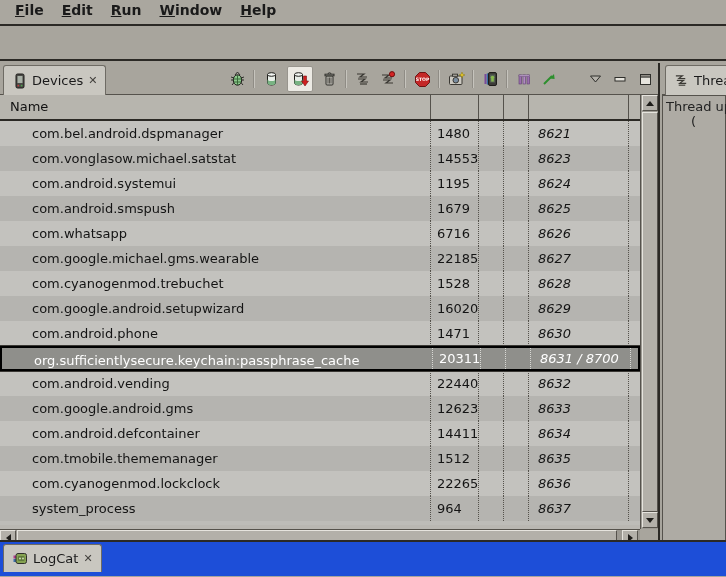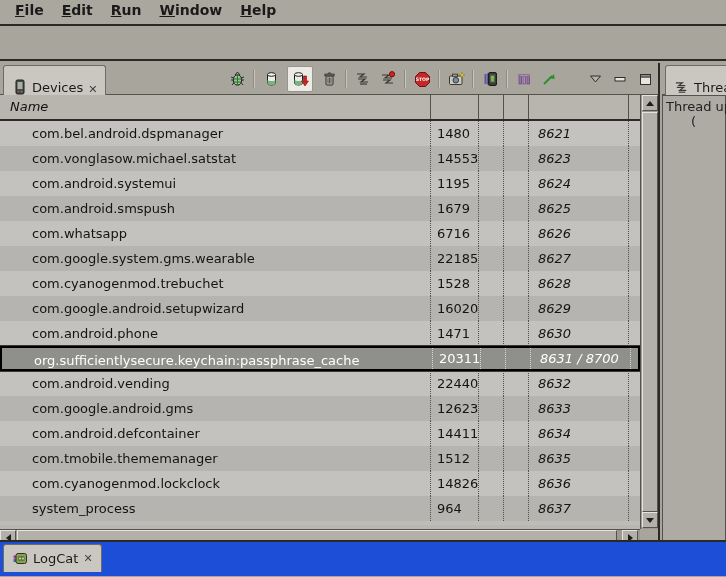--- a/index.html
+++ b/index.html
@@ -20,34 +20,34 @@
     background:#a8a59d;border-bottom:2px solid #2b2925;box-sizing:border-box;}
   
   #main{position:absolute;left:0;top:63px;width:726px;height:482px;}
   #devices-view{position:absolute;left:0;top:0;width:660px;height:482px;
     border-right:2px solid #2b2925;box-sizing:border-box;overflow:hidden;}
   
   .tabbar{position:absolute;left:0;top:0;right:0;height:32px;background:#a8a59d;
     border-bottom:1px solid #55524c;box-sizing:border-box;}
   .tab{position:absolute;left:3px;top:2px;height:30px;background:#c9c7c0;
     border:1px solid #6e6b64;border-bottom:none;border-radius:3px 3px 0 0;
-    display:flex;align-items:flex-end;gap:5px;padding:0 8px;box-sizing:border-box;}
+    display:flex;align-items:center;gap:5px;padding:0 8px;box-sizing:border-box;}
   .tab-label{font-size:13px;color:#1a1a1a;white-space:nowrap;}
   .tab-close{font-size:11px;color:#44423e;line-height:1;cursor:default;}
   
   #view-toolbar{position:absolute;right:4px;top:2px;height:28px;
     display:flex;align-items:center;gap:7px;}
   .tbtn{width:18px;height:18px;display:flex;align-items:center;justify-content:center;}
   .tbtn.active{background:#eceae4;border:1px solid #98958e;padding:3px;border-radius:2px;}
   .tsep{width:1px;height:18px;background:#8f8c85;border-right:1px solid #c6c4bd;}
   .tgap{width:14px;}
   
   #theader{position:absolute;left:0;top:32px;width:640px;height:26px;
     background:#b7b5ae;border-bottom:2px solid #2b2925;box-sizing:border-box;}
-  #theader .hname{position:absolute;left:10px;top:4px;font-size:13px;color:#111;font-style:italic;}
+  #theader .hname{position:absolute;left:10px;top:4px;font-size:13px;color:#111;}
   .hline{position:absolute;top:0;bottom:0;width:1px;background:#55524c;}
   
   #tbody{position:absolute;left:0;top:58px;width:640px;height:404px;
     background:#bdbcb8;overflow:hidden;}
   .trow{position:relative;width:640px;height:25px;font-size:13px;color:#141414;}
   .trow.even{background:#c3c2be;}
   .trow.odd{background:#b5b4b0;}
   .trow.selected{background:#8f8f8b;color:#ffffff;
     border:2px solid #000000;box-sizing:border-box;
     box-shadow:0 1px 0 #3a3834, 0 -1px 0 #3a3834;z-index:2;}
@@ -300,21 +300,21 @@
           </div>
           <div class="trow even">
             <div class="cell c-name">com.whatsapp</div>
             <div class="cell c-pid">6716</div>
             <div class="cell c-e1"></div>
             <div class="cell c-e2"></div>
             <div class="cell c-port">8626</div>
             <div class="cell c-end"></div>
           </div>
           <div class="trow odd">
-            <div class="cell c-name">com.google.system.gms.wearable</div>
+            <div class="cell c-name">com.google.michael.gms.wearable</div>
             <div class="cell c-pid">22185</div>
             <div class="cell c-e1"></div>
             <div class="cell c-e2"></div>
             <div class="cell c-port">8627</div>
             <div class="cell c-end"></div>
           </div>
           <div class="trow even">
             <div class="cell c-name">com.cyanogenmod.trebuchet</div>
             <div class="cell c-pid">1528</div>
             <div class="cell c-e1"></div>
@@ -373,21 +373,21 @@
           <div class="trow odd">
             <div class="cell c-name">com.tmobile.thememanager</div>
             <div class="cell c-pid">1512</div>
             <div class="cell c-e1"></div>
             <div class="cell c-e2"></div>
             <div class="cell c-port">8635</div>
             <div class="cell c-end"></div>
           </div>
           <div class="trow even">
             <div class="cell c-name">com.cyanogenmod.lockclock</div>
-            <div class="cell c-pid">14826</div>
+            <div class="cell c-pid">22265</div>
             <div class="cell c-e1"></div>
             <div class="cell c-e2"></div>
             <div class="cell c-port">8636</div>
             <div class="cell c-end"></div>
           </div>
           <div class="trow odd">
             <div class="cell c-name">system_process</div>
             <div class="cell c-pid">964</div>
             <div class="cell c-e1"></div>
             <div class="cell c-e2"></div>

